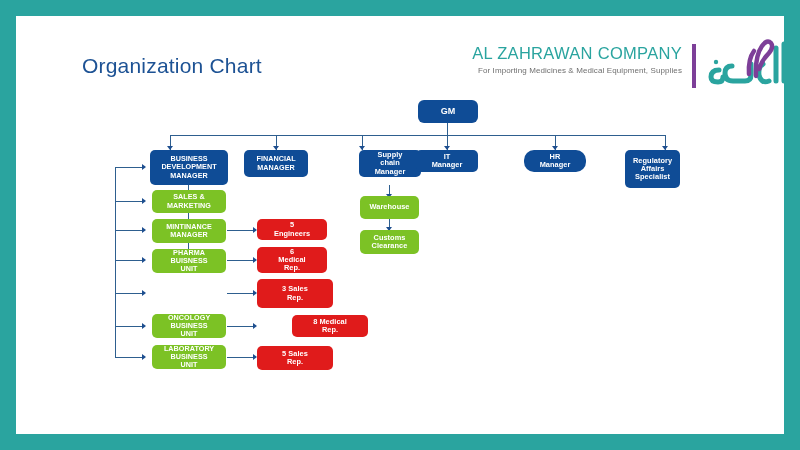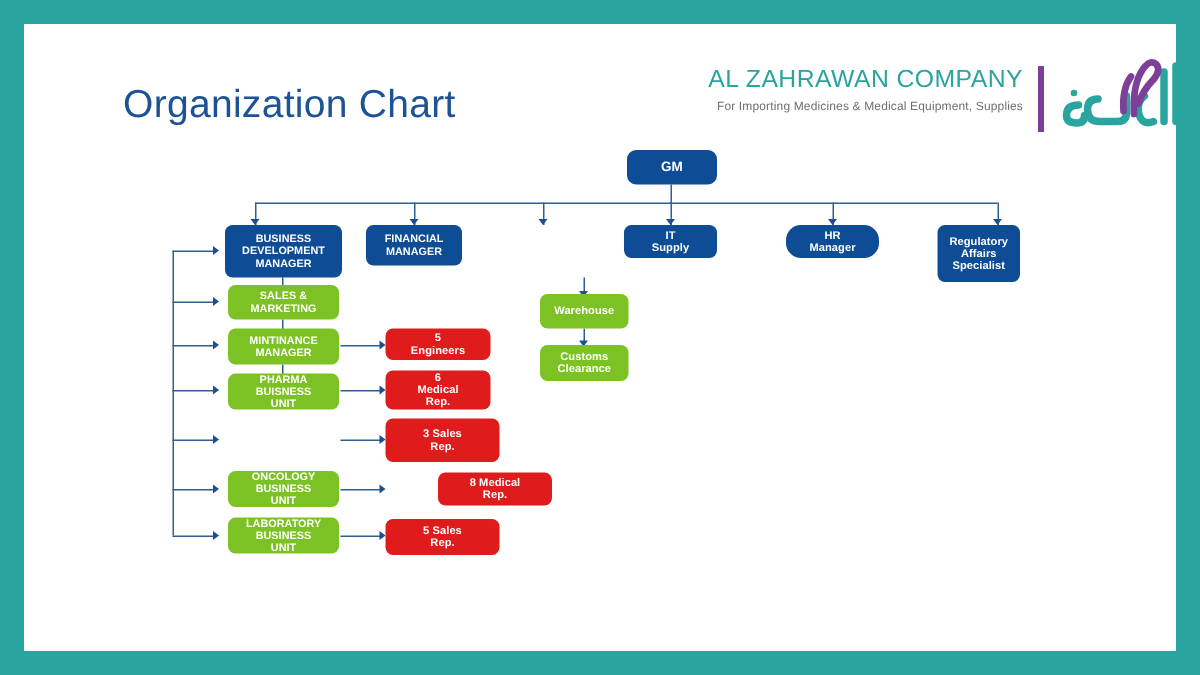--- a/index.html
+++ b/index.html
@@ -21,21 +21,21 @@
     height: 418px;
     background: #ffffff;
     overflow: hidden;
   }
 
   
   #page-title {
     position: absolute;
     left: 66px;
     top: 38px;
-    font-size: 26px;
+    font-size: 21px;
     color: #1d5294;
     letter-spacing: 0.2px;
     white-space: nowrap;
   }
   #logo {
     position: absolute;
     left: 453px;
     top: 22px;
     width: 320px;
     height: 66px;
@@ -205,21 +205,22 @@
 
   <div class="conn v" style="left:373px; top:169px; height:12px;"></div>
   <div class="arrow-down" style="left:370px; top:178px;"></div>
   <div class="conn v" style="left:373px; top:203px; height:11px;"></div>
   <div class="arrow-down" style="left:370px; top:211px;"></div>
 
   <div class="node blue gm" style="left:402px; top:84px; width:60px; height:23px;">GM</div>
 
   <div class="node blue" style="left:134px; top:134px; width:78px; height:35px;">BUSINESS DEVELOPMENT MANAGER</div>
   <div class="node blue" style="left:228px; top:134px; width:64px; height:27px;">FINANCIAL MANAGER</div>
-  <div class="node blue plain" style="left:400px; top:134px; width:62px; height:22px;">IT Supply</div>
+  <div class="node blue plain" style="left:343px; top:134px; width:62px; height:27px;">Supply chain Manager</div>
+  <div class="node blue plain" style="left:400px; top:134px; width:62px; height:22px;">IT Manager</div>
   <div class="node blue plain" style="left:508px; top:134px; width:62px; height:22px;border-radius:10px;">HR Manager</div>
   <div class="node blue plain" style="left:609px; top:134px; width:55px; height:38px;text-align:center;">Regulatory Affairs Specialist</div>
 
   <div class="node green" style="left:136px; top:174px; width:74px; height:23px;">SALES &amp; MARKETING</div>
   <div class="node green" style="left:136px; top:203px; width:74px; height:24px;">MINTINANCE MANAGER</div>
   <div class="node green" style="left:136px; top:233px; width:74px; height:24px;">PHARMA BUISNESS UNIT</div>
   <div class="node green" style="left:136px; top:298px; width:74px; height:24px;">ONCOLOGY BUSINESS UNIT</div>
   <div class="node green" style="left:136px; top:329px; width:74px; height:24px;">LABORATORY BUSINESS UNIT</div>
 
   <div class="node green plain" style="left:344px; top:180px; width:59px; height:23px;">Warehouse</div>

